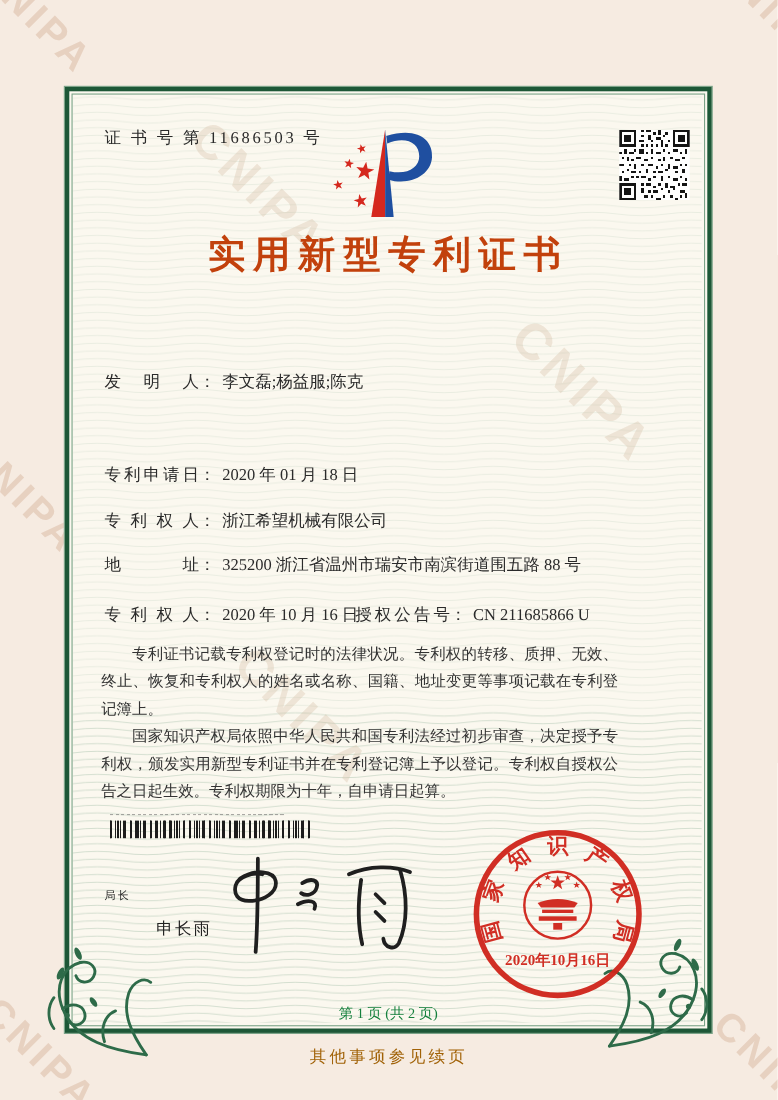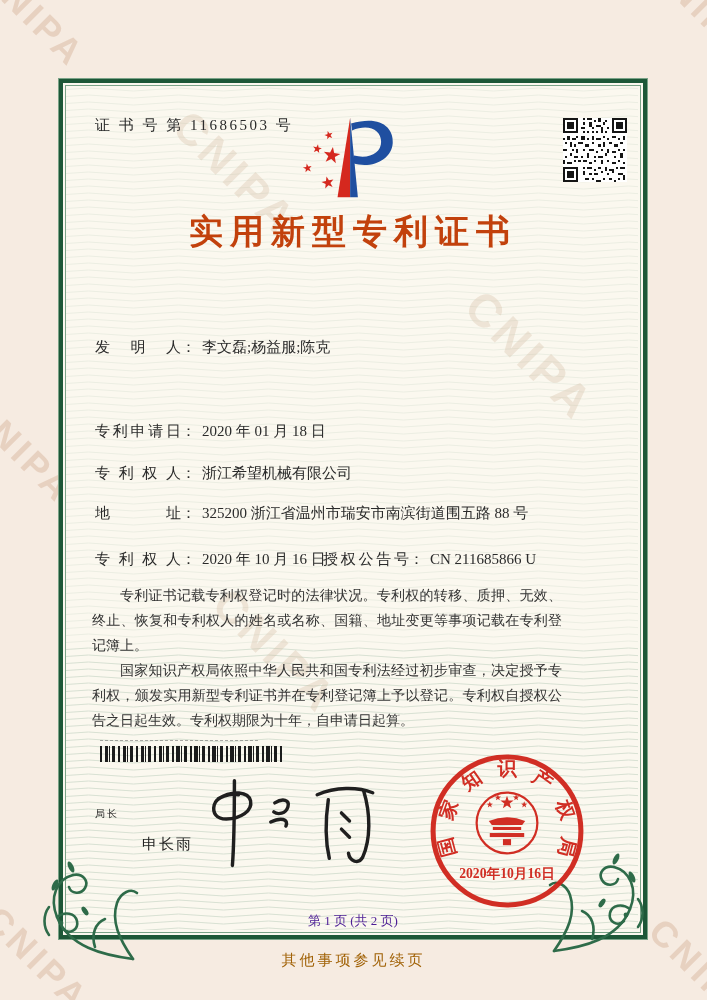--- a/index.html
+++ b/index.html
@@ -32,21 +32,21 @@
      background:repeating-linear-gradient(90deg,rgba(90,90,90,.5) 0 3px,transparent 3px 5px);}
   .signer-title{position:absolute;left:37px;top:729px;font-size:10px;letter-spacing:2px;z-index:4;
      font-family:"Liberation Sans","DejaVu Sans",sans-serif;color:#222;}
   .signer-name{position:absolute;left:37px;top:757px;font-size:15px;letter-spacing:2px;z-index:4;
      font-family:"Liberation Sans","DejaVu Sans",sans-serif;color:#222;margin-left:47px;}
   .signature{position:absolute;left:132px;top:690px;z-index:4;}
   .seal{position:absolute;left:368px;top:672px;z-index:6;opacity:.95;}
   .flourish{position:absolute;z-index:5;pointer-events:none;}
   .fl-left{left:-33px;top:773px;}
   .fl-right{right:-14px;top:765px;}
-  .page-footer{position:absolute;left:0;top:834px;width:100%;text-align:center;font-size:13px;color:#4c1d95;z-index:4;}
+  .page-footer{position:absolute;left:0;top:834px;width:100%;text-align:center;font-size:13px;color:#15803d;z-index:4;}
   .cont-note{position:absolute;left:0;top:951px;width:100%;text-align:center;font-size:15px;
      letter-spacing:3px;color:#a16207;z-index:2;}
 </style>
 </head>
 <body>
 
 <div class="page">
 
   <div class="wm" style="left:-32px;top:-6px;font-size:36px;">CNIPA</div>
   <div class="wm" style="left:636px;top:-14px;font-size:36px;">CNIPA</div>

